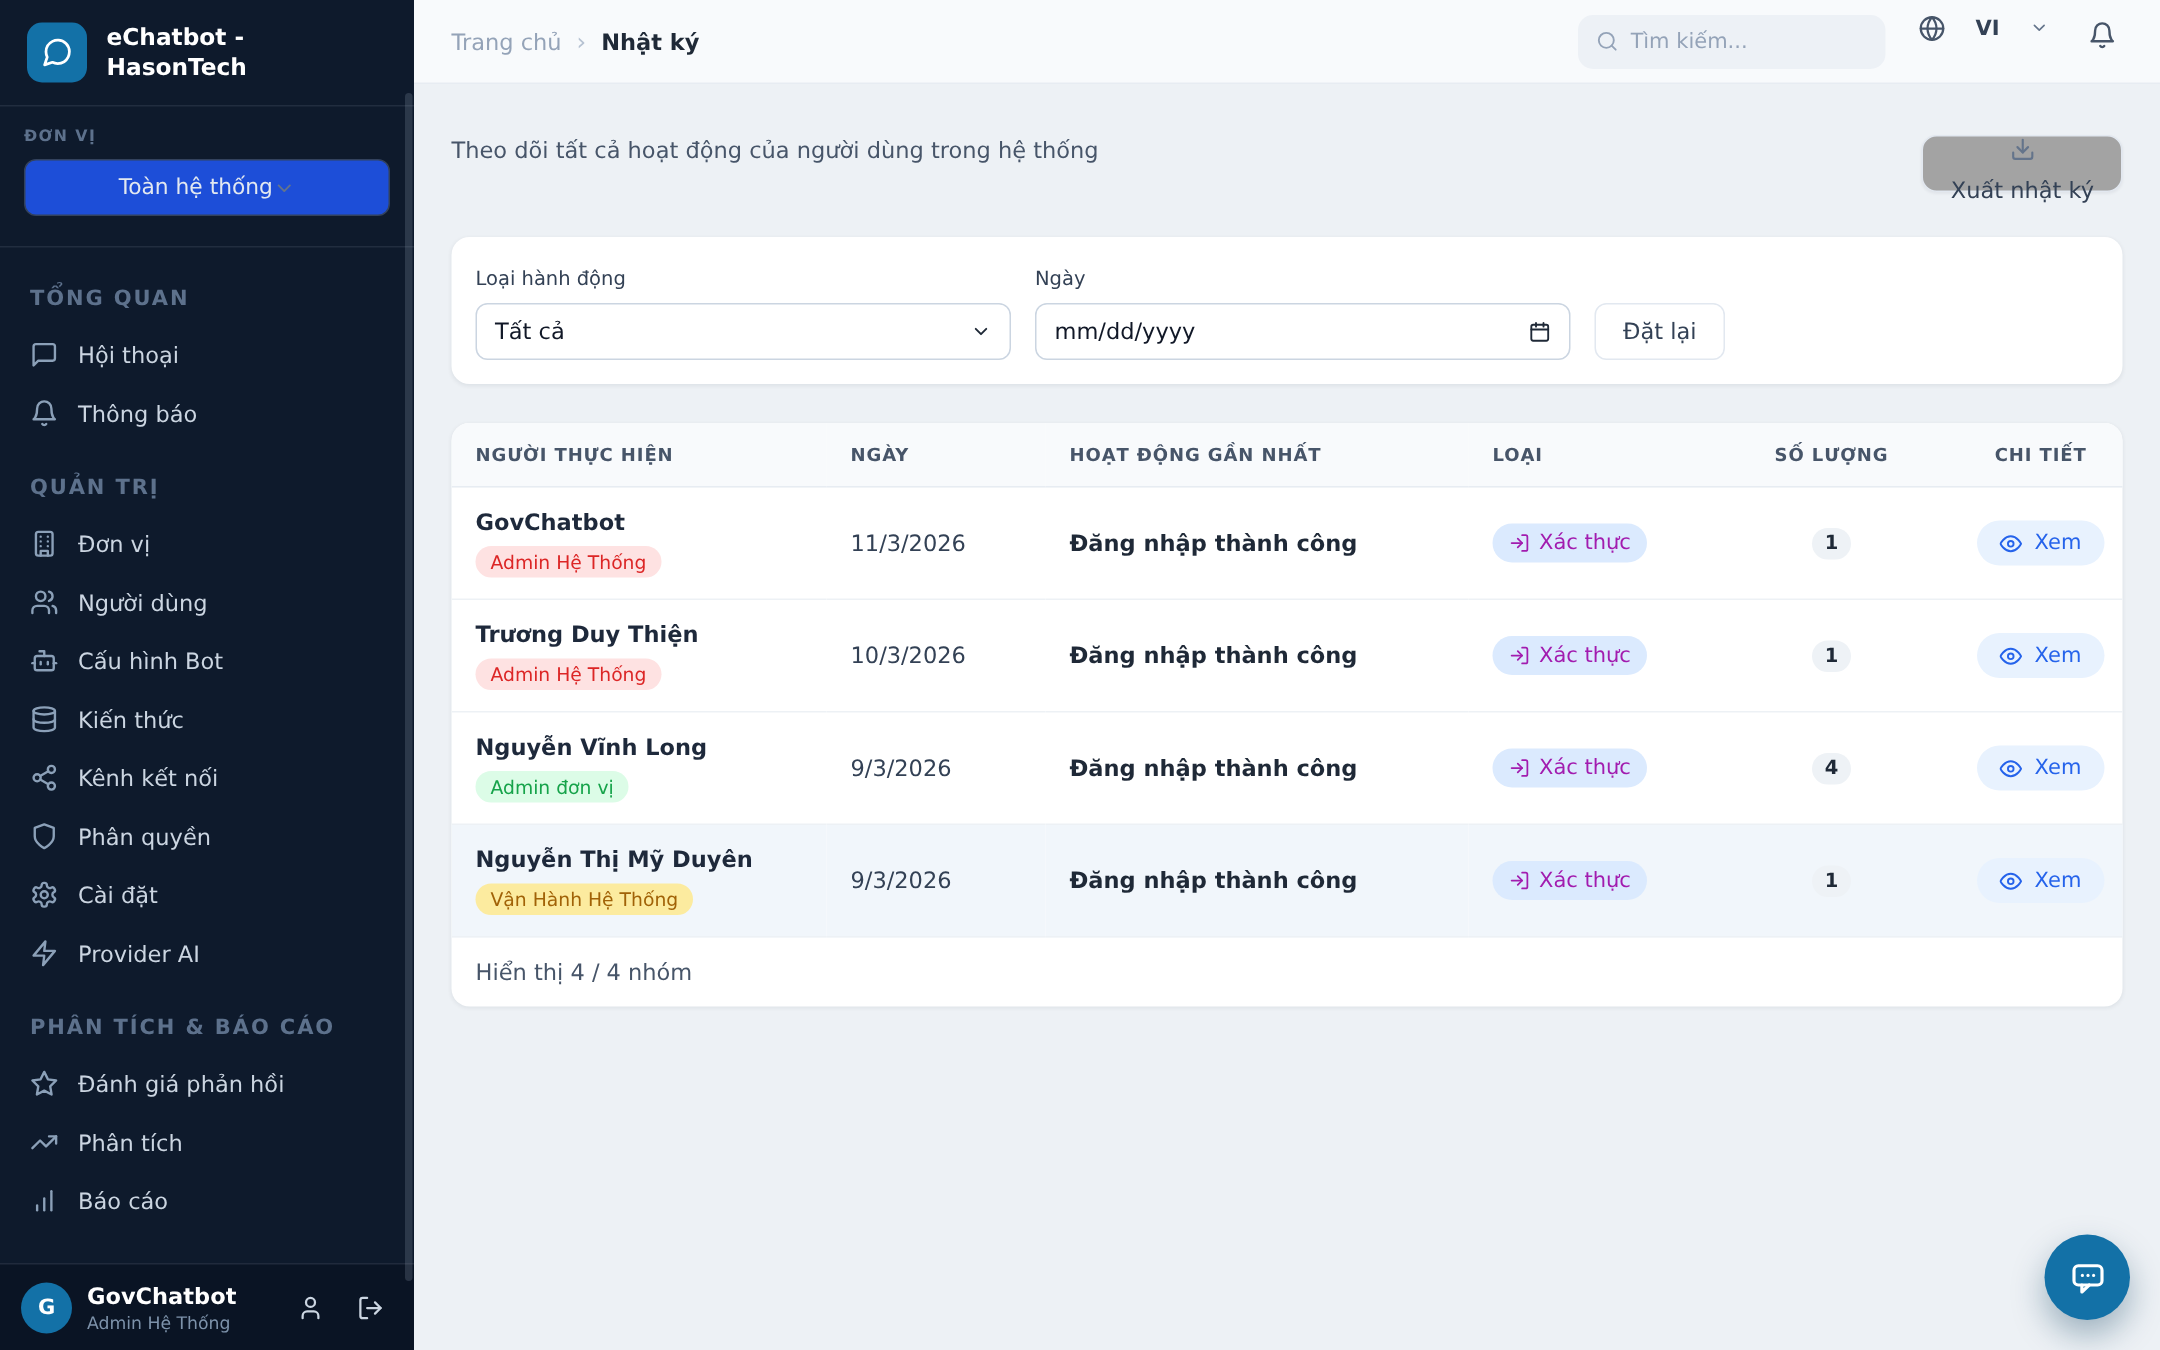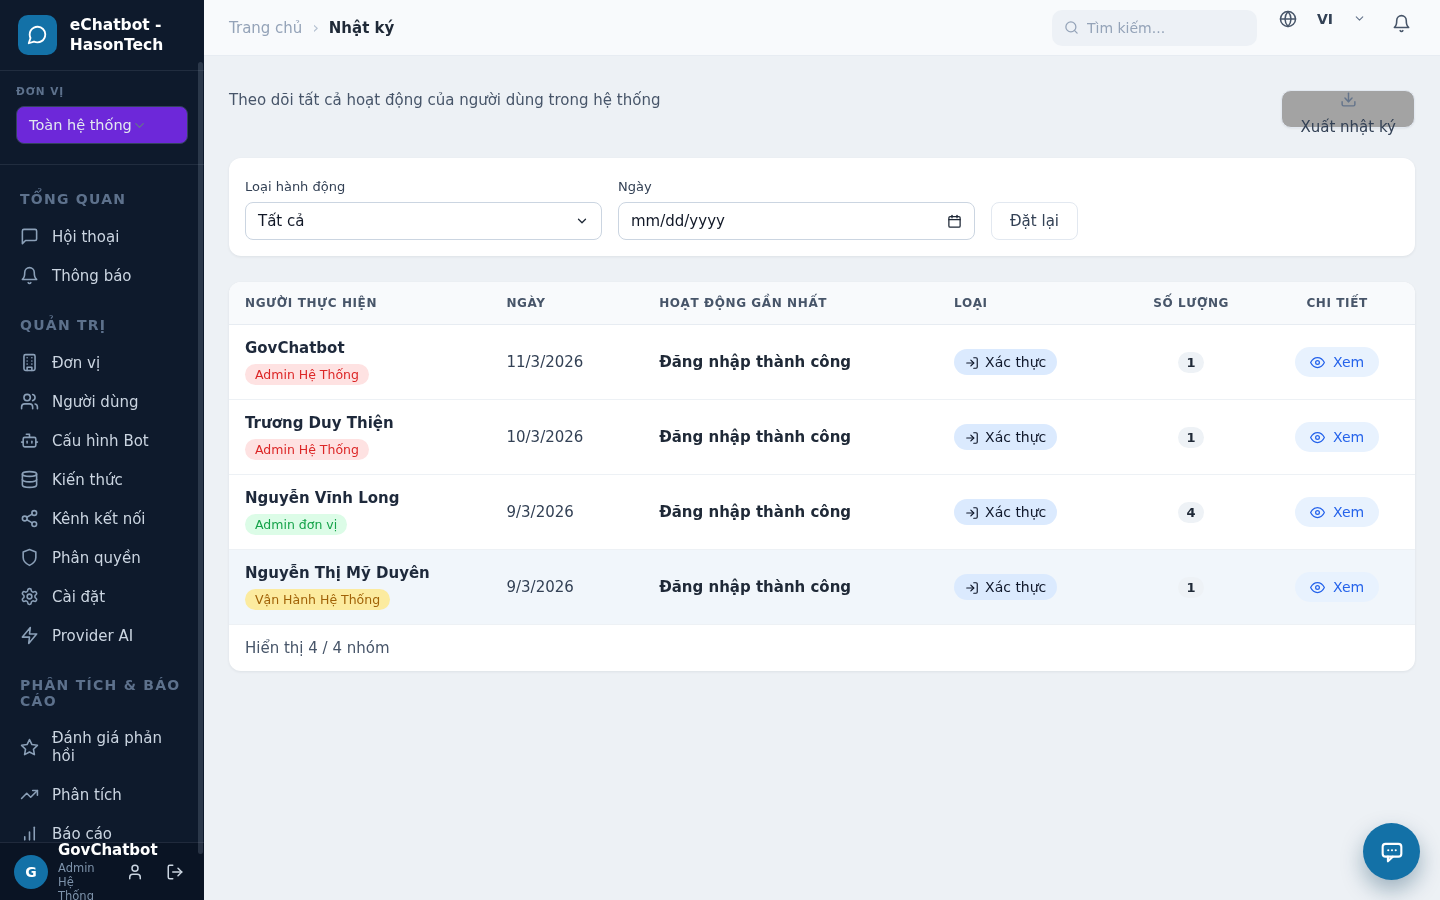--- a/index.html
+++ b/index.html
@@ -2,32 +2,32 @@
 <html lang="vi"><head>
 <meta charset="utf-8">
 <style>
   * { margin:0; padding:0; box-sizing:border-box; }
   html,body { width:1440px; height:900px; overflow:hidden;
     font-family:"DejaVu Sans","Liberation Sans",sans-serif; }
   body { display:flex; background:#edf1f5; color:#1f2937; }
   svg { display:block; flex:none; }
 
   
-  .sidebar { width:204px; height:900px; background:#0e1a2c; display:flex;
+  .sidebar { width:276px; height:900px; background:#0e1a2c; display:flex;
     flex-direction:column; position:relative; flex:none; }
   .side-header { padding:15px 18px; display:flex; align-items:center; gap:13px;
     border-bottom:1px solid rgba(148,163,184,.14); }
   .logo-tile { width:40px; height:40px; border-radius:10px; background:#1371a7;
     display:flex; align-items:center; justify-content:center; color:#fff; }
   .app-title { color:#fff; font-weight:700; font-size:15.5px; line-height:1.3; width:120px; }
   .unit-block { padding:14px 16px 20px; border-bottom:1px solid rgba(148,163,184,.14); }
   .unit-label { font-size:10.5px; font-weight:600; letter-spacing:.09em;
     color:#5d718c; text-transform:uppercase; margin-bottom:9px; }
-  .unit-select { height:38px; background:#6d28d9; border:1px solid #33425d;
-    border-radius:8px; display:flex; align-items:center; justify-content:flex-start;
+  .unit-select { height:38px; background:#1d4ed8; border:1px solid #33425d;
+    border-radius:8px; display:flex; align-items:center; justify-content:center;
     padding:0 12px; color:#e2e8f0; font-size:14.5px; cursor:pointer; }
   .unit-select svg { color:#64748b; }
   .side-nav { flex:1; overflow:hidden; padding:4px 12px 0; }
   .section-label { padding:22px 8px 10px; font-size:14px; font-weight:600;
     letter-spacing:.09em; color:#5d718c; text-transform:uppercase; }
   .nav-item { display:flex; align-items:center; gap:13px; padding:10px 8px;
     border-radius:8px; color:#cbd5e1; font-size:15px; cursor:pointer; }
   .nav-item .nico { color:#8ba0b8; }
   .side-scrollbar { position:absolute; top:62px; bottom:46px; right:1px; width:5px;
     border-radius:3px; background:rgba(148,163,184,.22); }
@@ -91,22 +91,22 @@
   tbody td { padding:14px 16px; border-bottom:1px solid #edf1f5; vertical-align:middle; }
   tbody tr.highlight { background:#f1f6fb; }
   .cell-name { font-size:15px; font-weight:600; color:#1e293b; }
   .role-badge { display:inline-block; margin-top:7px; padding:3px 10px; border-radius:999px;
     font-size:12.5px; }
   .badge-red { background:#fee2e2; color:#dc2626; }
   .badge-green { background:#dcfce7; color:#16a34a; }
   .badge-yellow { background:#fceb9f; color:#a16207; }
   .cell-date { font-size:15px; color:#334155; }
   .cell-activity { font-size:15px; font-weight:600; color:#1f2937; }
-  .type-chip { display:inline-flex; align-items:flex-end; gap:6px; padding:5px 11px;
-    border-radius:13px; background:#dbeafe; color:#0f172a; font-size:14px; }
+  .type-chip { display:inline-flex; align-items:center; gap:6px; padding:5px 11px;
+    border-radius:13px; background:#dbeafe; color:#a21caf; font-size:14px; }
   .count-badge { display:inline-block; min-width:26px; padding:3px 8px; border-radius:999px;
     background:#eef2f6; color:#1f2937; font-size:13px; font-weight:700; text-align:center; }
   .view-btn { display:inline-flex; align-items:center; gap:8px; padding:7px 15px;
     border:none; border-radius:999px; background:#e8f2fe; color:#2563eb; font-size:14px;
     cursor:pointer; font-family:inherit; }
   .table-footer { padding:14px 16px; font-size:15px; color:#475569; }
 
   .fab { position:fixed; right:20px; bottom:20px; width:57px; height:57px; border-radius:50%;
     background:#1371a7; border:none; display:flex; align-items:center; justify-content:center;
     color:#fff; cursor:pointer; box-shadow:0 10px 22px rgba(7,56,89,.35); }

